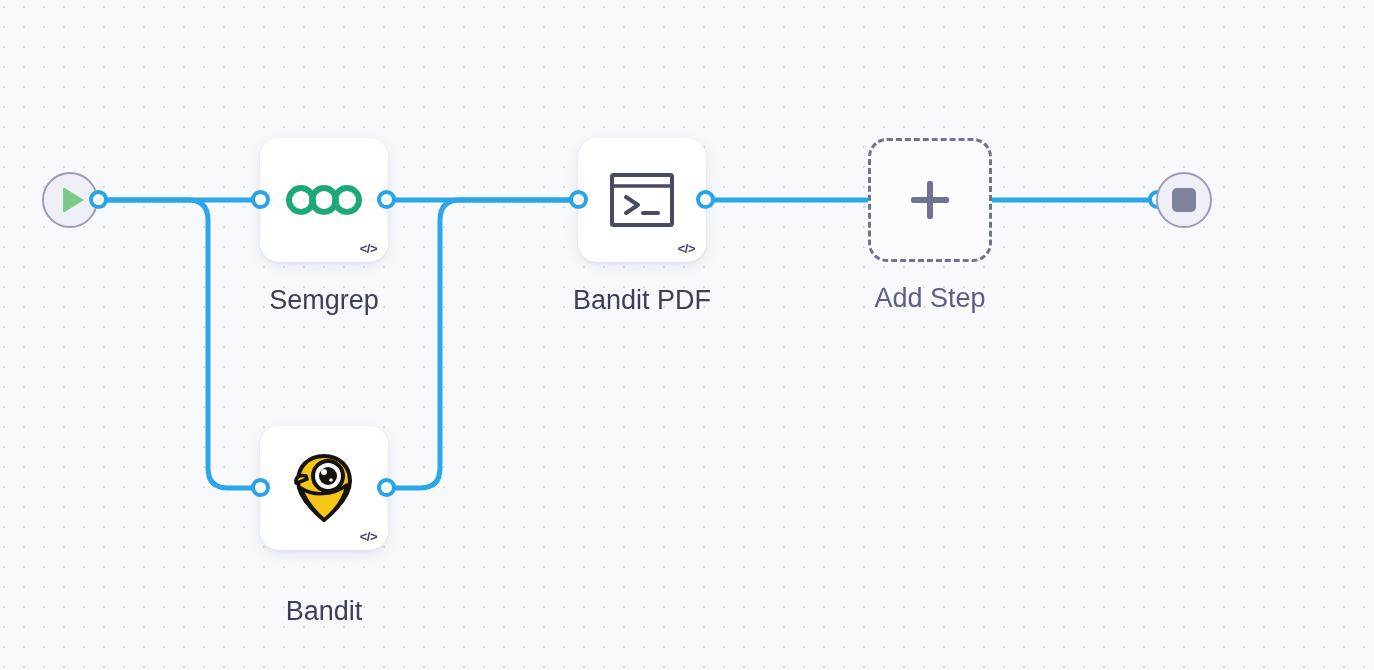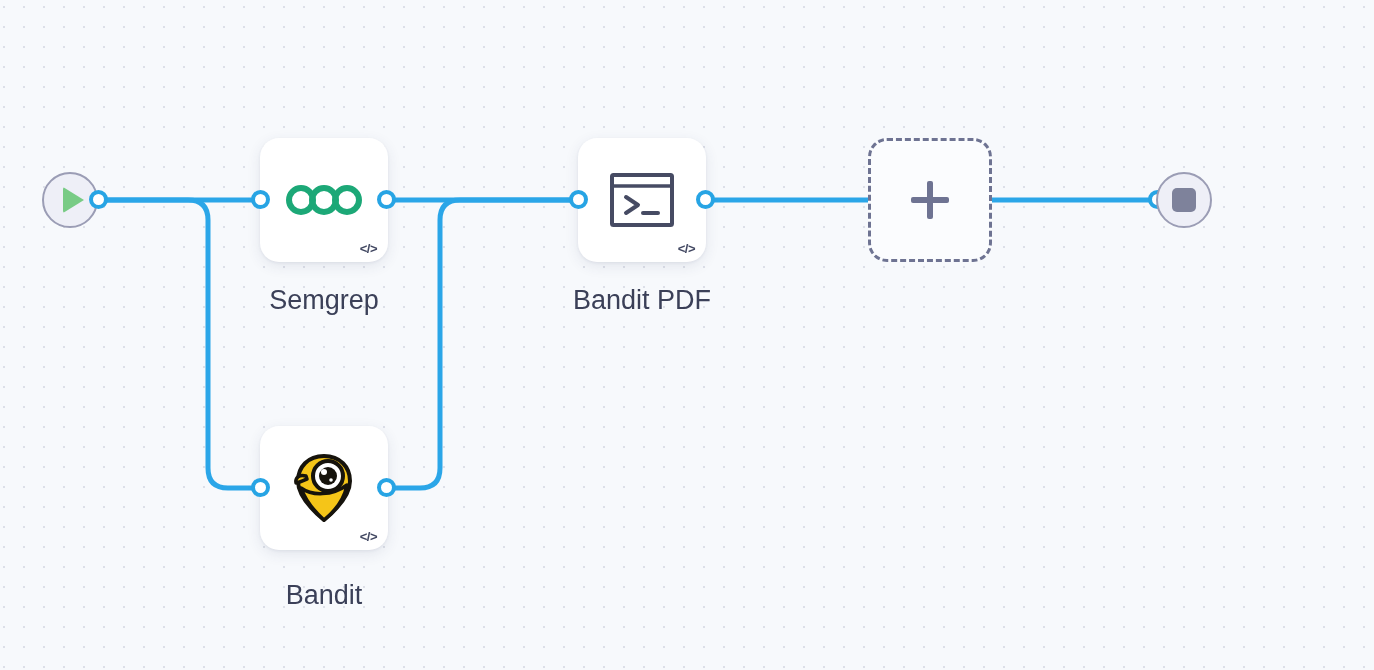--- a/index.html
+++ b/index.html
@@ -184,38 +184,39 @@
 
       <circle cx="36" cy="24" r="15" fill="#ffffff" stroke="#16130c" stroke-width="4"></circle>
       <circle cx="36" cy="24" r="9" fill="#16130c"></circle>
       <circle cx="32" cy="20" r="3" fill="#ffffff"></circle>
       <circle cx="39" cy="28" r="1.8" fill="#ffffff"></circle>
     </svg>
     <span class="code-badge">&lt;/&gt;</span>
   </div>
   <div class="port" style="left:251px; top:478px;"></div>
   <div class="port" style="left:377px; top:478px;"></div>
-  <div class="node-label" style="left:194px; top:582px; width:260px;text-align:center;">Bandit</div>
+  <div class="node-label" style="left:194px; top:598px; width:260px;text-align:center;">Bandit</div>
 
   <div class="node" style="left:578px; top:138px;">
     <svg width="64" height="54" viewBox="0 0 64 54">
       <rect x="2" y="2" width="60" height="50" rx="1.5" fill="#ffffff" stroke="#464b63" stroke-width="4"></rect>
       <line x1="2" y1="13" x2="62" y2="13" stroke="#464b63" stroke-width="3.5"></line>
       <polyline points="16,24 28,32 16,40" fill="none" stroke="#464b63" stroke-width="4" stroke-linecap="round" stroke-linejoin="round"></polyline>
       <line x1="33" y1="40" x2="48" y2="40" stroke="#464b63" stroke-width="4" stroke-linecap="round"></line>
     </svg>
     <span class="code-badge">&lt;/&gt;</span>
   </div>
   <div class="port" style="left:569px; top:190px;"></div>
   <div class="port" style="left:696px; top:190px;"></div>
   <div class="node-label" style="left:512px; top:287px; width:260px;">Bandit PDF</div>
 
   <div class="addstep" style="left:868px; top:138px;">
     <span class="plus-h"></span>
     <span class="plus-v"></span>
   </div>
+  <div class="node-label muted" style="left:800px; top:285px; width:260px;">Add Step</div>
 
   <div class="port" style="left:1148px; top:190px;"></div>
   <div class="terminal" style="left:1156px; top:172px;">
     <div class="stop-sq"></div>
   </div>
 
 </div>
 
 </body></html>

